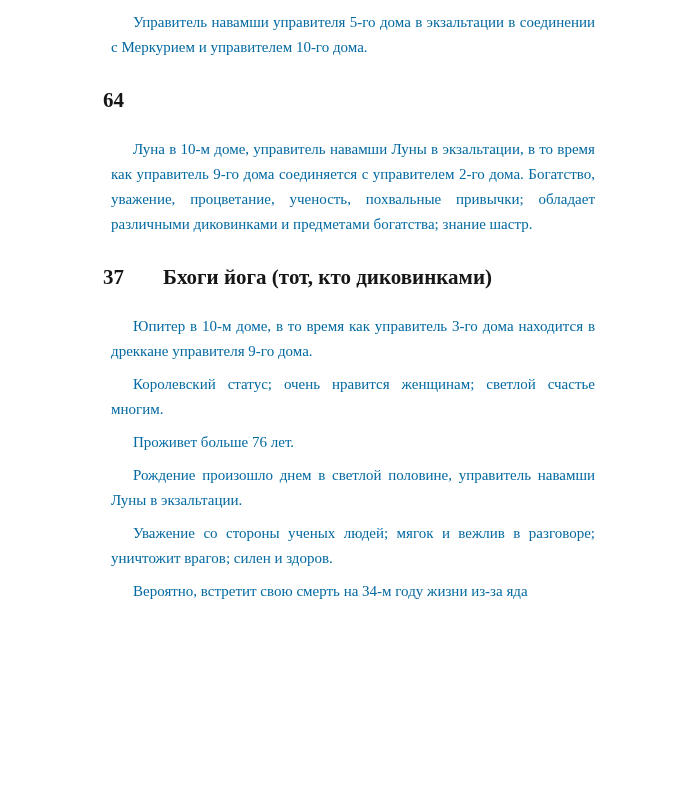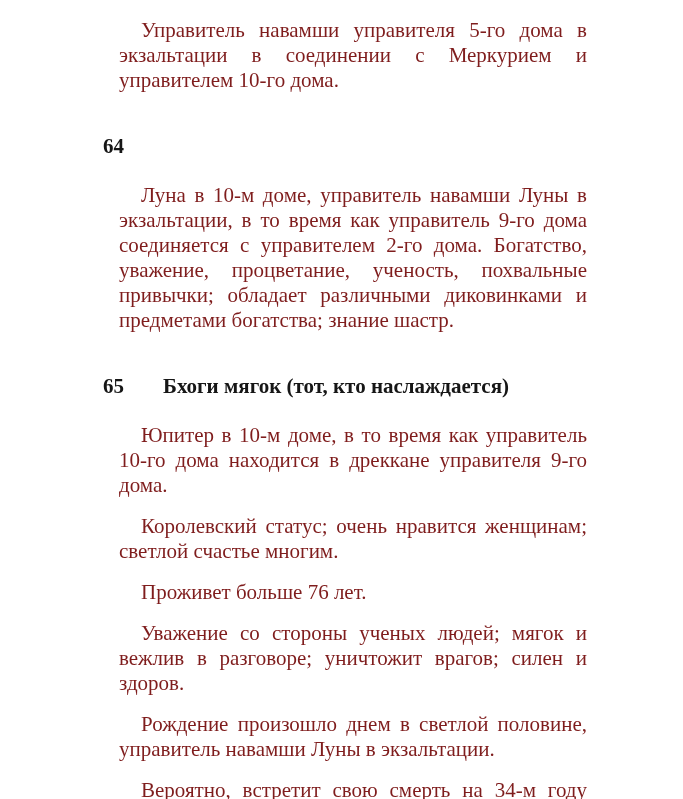--- a/index.html
+++ b/index.html
@@ -25,64 +25,63 @@
   }
   .text-block {
     position: absolute;
     left: 103px;
     top: 0;
     width: 500px;
     padding-top: 2px;
     color: #1c1c1c;
   }
   p.para {
-    margin: 16px;
-    font-size: 21px;
+    margin: 8px;
+    font-size: 15px;
     line-height: 25px;
     text-align: justify;
     text-indent: 22px;
-    color: #7f1d1d;
+    color: #0369a1;
   }
   .heading {
     display: flex;
     align-items: baseline;
     margin: 28px 0 24px 0;
     font-size: 21px;
     line-height: 25px;
     font-weight: bold;
     color: #161616;
   }
   .heading .num {
     flex: 0 0 60px;
     width: 60px;
-    margin-top: 13px;
   }
   .heading .title {
     flex: 1;
   }
 </style>
 </head>
 <body>
 
 <div class="page">
   <div class="text-block">
 
     <p class="para">Управитель навамши управителя 5-го дома в экзальтации в соединении с Меркурием и управителем 10-го дома.</p>
 
     <div class="heading">
       <span class="num">64</span>
     </div>
     <p class="para">Луна в 10-м доме, управитель навамши Луны в экзальтации, в то время как управитель 9-го дома соединяется с управителем 2-го дома. Богатство, уважение, процветание, ученость, похвальные привычки; обладает различными диковинками и предметами богатства; знание шастр.</p>
 
     <div class="heading">
-      <span class="num">65</span>
-      <span class="title">Бхоги мягок (тот, кто наслаждается)</span>
+      <span class="num">37</span>
+      <span class="title">Бхоги йога (тот, кто диковинками)</span>
     </div>
-    <p class="para">Юпитер в 10-м доме, в то время как управитель 10-го дома находится в дреккане управителя 9-го дома.</p>
+    <p class="para">Юпитер в 10-м доме, в то время как управитель 3-го дома находится в дреккане управителя 9-го дома.</p>
     <p class="para">Королевский статус; очень нравится женщинам; светлой счастье многим.</p>
     <p class="para">Проживет больше 76 лет.</p>
 
+    <p class="para">Рождение произошло днем в светлой половине, управитель навамши Луны в экзальтации.</p>
     <p class="para">Уважение со стороны ученых людей; мягок и вежлив в разговоре; уничтожит врагов; силен и здоров.</p>
-    <p class="para">Рождение произошло днем в светлой половине, управитель навамши Луны в экзальтации.</p>
     <p class="para">Вероятно, встретит свою смерть на 34-м году жизни из-за яда</p>
 
   </div>
 </div>
 
 </body></html>

